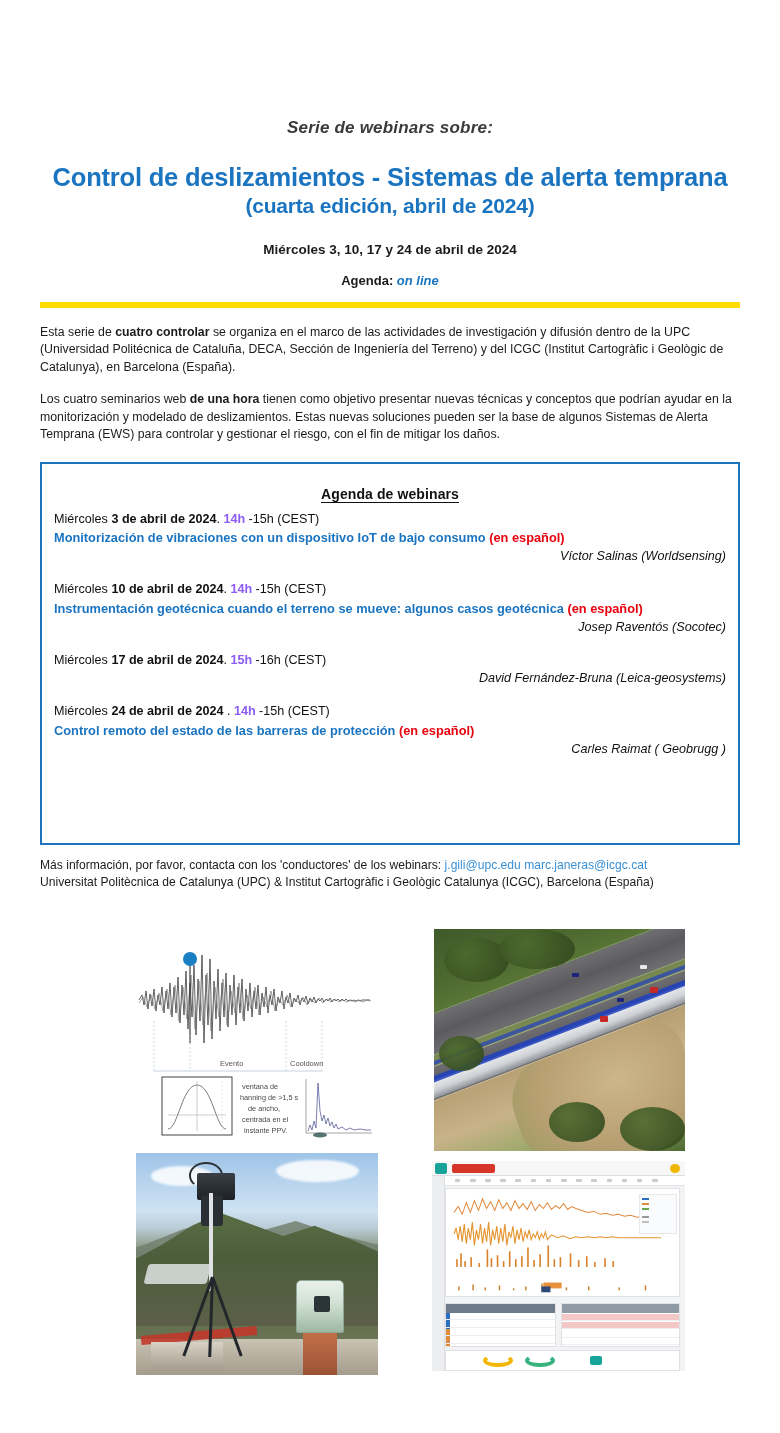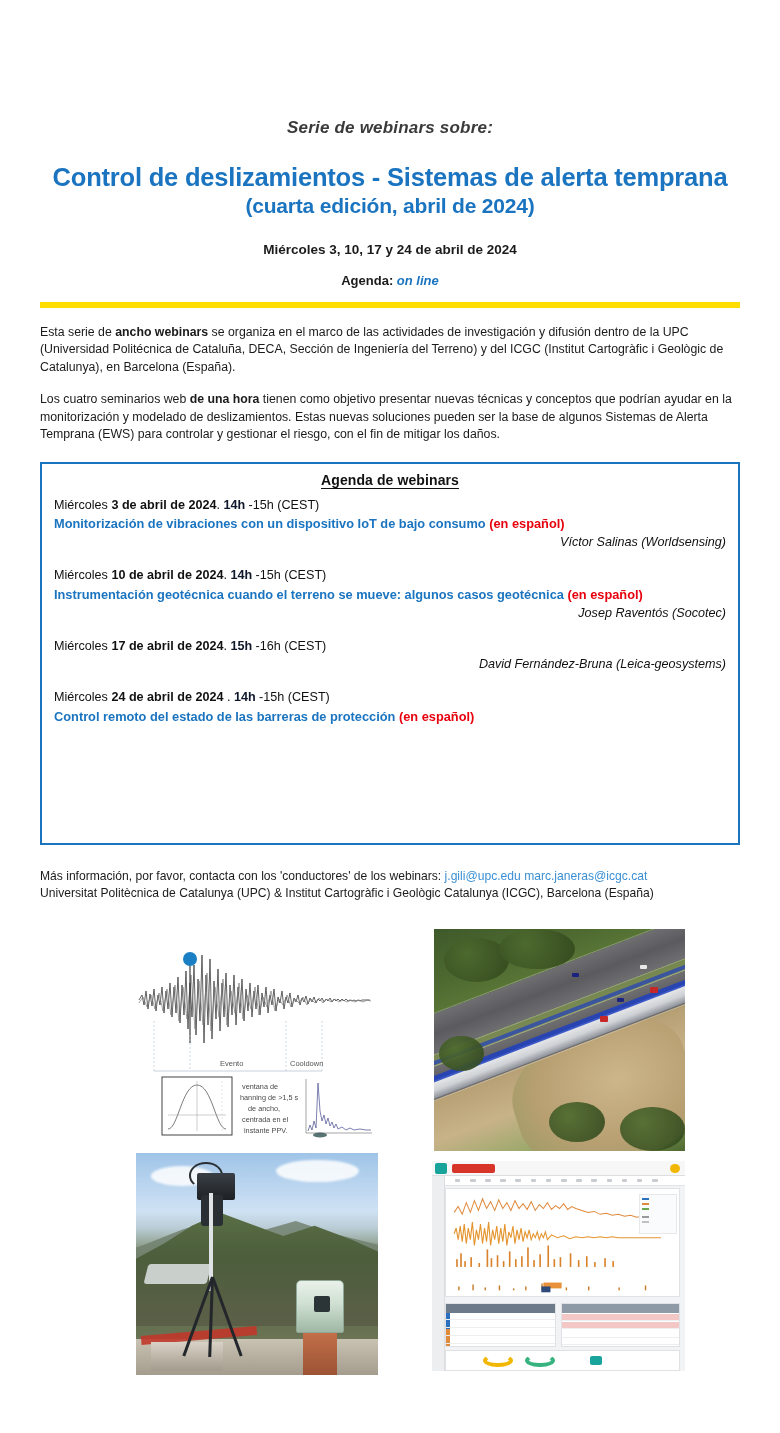--- a/index.html
+++ b/index.html
@@ -62,42 +62,42 @@
     text-align:left;
     margin-top:16px;
   }
   .para.second { margin-top:15px; }
   .para b { font-weight:bold; }
 
   
   .agenda {
     border:2.4px solid #1a74c0;
     margin-top:18px;
-    padding:8px 12px 12px 12px;
+    padding:22px 12px 12px 12px;
     height:383px;
   }
   .agenda-title {
     text-align:center;
     font-size:14px;
     font-weight:bold;
     color:#111;
     text-decoration:underline;
     text-underline-offset:3px;
     margin-bottom:8px;
     letter-spacing:.1px;
   }
   .slot { margin-bottom:17px; }
   .slot:last-child { margin-bottom:0; }
   .slot-when {
     font-size:12.6px;
     color:#111;
     line-height:1.45;
   }
   .slot-when b { font-weight:bold; }
-  .slot-when .hour { color:#0f172a; font-weight:bold; }
+  .slot-when .hour { color:#8b5cf6; font-weight:bold; }
   .slot-topic {
     font-size:12.8px;
     font-weight:bold;
     color:#1a74c0;
     line-height:1.45;
     margin-top:1px;
   }
   .slot-topic .lang { color:#e8000d; }
   .slot-speaker {
     text-align:right;
@@ -105,21 +105,21 @@
     font-style:italic;
     color:#111;
     margin-top:2px;
   }
 
   
   .contact {
     font-size:12.1px;
     line-height:1.45;
     color:#1b1b1b;
-    margin-top:23px;
+    margin-top:12px;
   }
   .contact .mail { color:#3a8fd4; }
 
   
   .gallery {
     position:absolute;
     left:134px; top:925px;
     width:545px; height:450px;
   }
   .cell { position:absolute; overflow:hidden; }
@@ -272,21 +272,21 @@
   <div class="dates">Miércoles 3, 10, 17 y 24 de abril de 2024</div>
 
   <div class="place">
     <span>Agenda:</span>
     <span class="online">on line</span>
   </div>
 
   <div class="rule"></div>
 
   <p class="para">
-    <span>Esta serie de </span><b>ancho webinars</b><span> se organiza en el marco de las actividades de investigación y difusión dentro de la UPC (Universidad Politécnica de Cataluña, DECA, Sección de Ingeniería del Terreno) y del ICGC (Institut Cartogràfic i Geològic de Catalunya), en Barcelona (España).</span>
+    <span>Esta serie de </span><b>cuatro controlar</b><span> se organiza en el marco de las actividades de investigación y difusión dentro de la UPC (Universidad Politécnica de Cataluña, DECA, Sección de Ingeniería del Terreno) y del ICGC (Institut Cartogràfic i Geològic de Catalunya), en Barcelona (España).</span>
   </p>
 
   <p class="para second">
     <span>Los cuatro seminarios web </span><b>de una hora</b><span> tienen como objetivo presentar nuevas técnicas y conceptos que podrían ayudar en la monitorización y modelado de deslizamientos. Estas nuevas soluciones pueden ser la base de algunos Sistemas de Alerta Temprana (EWS) para controlar y gestionar el riesgo, con el fin de mitigar los daños.</span>
   </p>
 
   <div class="agenda">
     <div class="agenda-title">Agenda de webinars</div>
 
     <div class="slot">
@@ -316,20 +316,21 @@
       <div class="slot-speaker">David Fernández-Bruna (Leica-geosystems)</div>
     </div>
 
     <div class="slot">
       <div class="slot-when">
         <span>Miércoles </span><b>24 de abril de 2024</b><span> . </span><span class="hour">14h</span><span> -15h (CEST)</span>
       </div>
       <div class="slot-topic">
         <span>Control remoto del estado de las barreras de protección </span><span class="lang">(en español)</span>
       </div>
+      <div class="slot-speaker">Carles Raimat ( Geobrugg )</div>
     </div>
   </div>
 
   <div class="contact">
     <div>
       <span>Más información, por favor, contacta con los 'conductores' de los webinars: </span><a class="mail" href="#" style="text-decoration:none">j.gili@upc.edu</a><span> </span><a class="mail" href="#" style="text-decoration:none">marc.janeras@icgc.cat</a>
     </div>
     <div>Universitat Politècnica de Catalunya (UPC) &amp; Institut Cartogràfic i Geològic Catalunya (ICGC), Barcelona (España)</div>
   </div>
 

